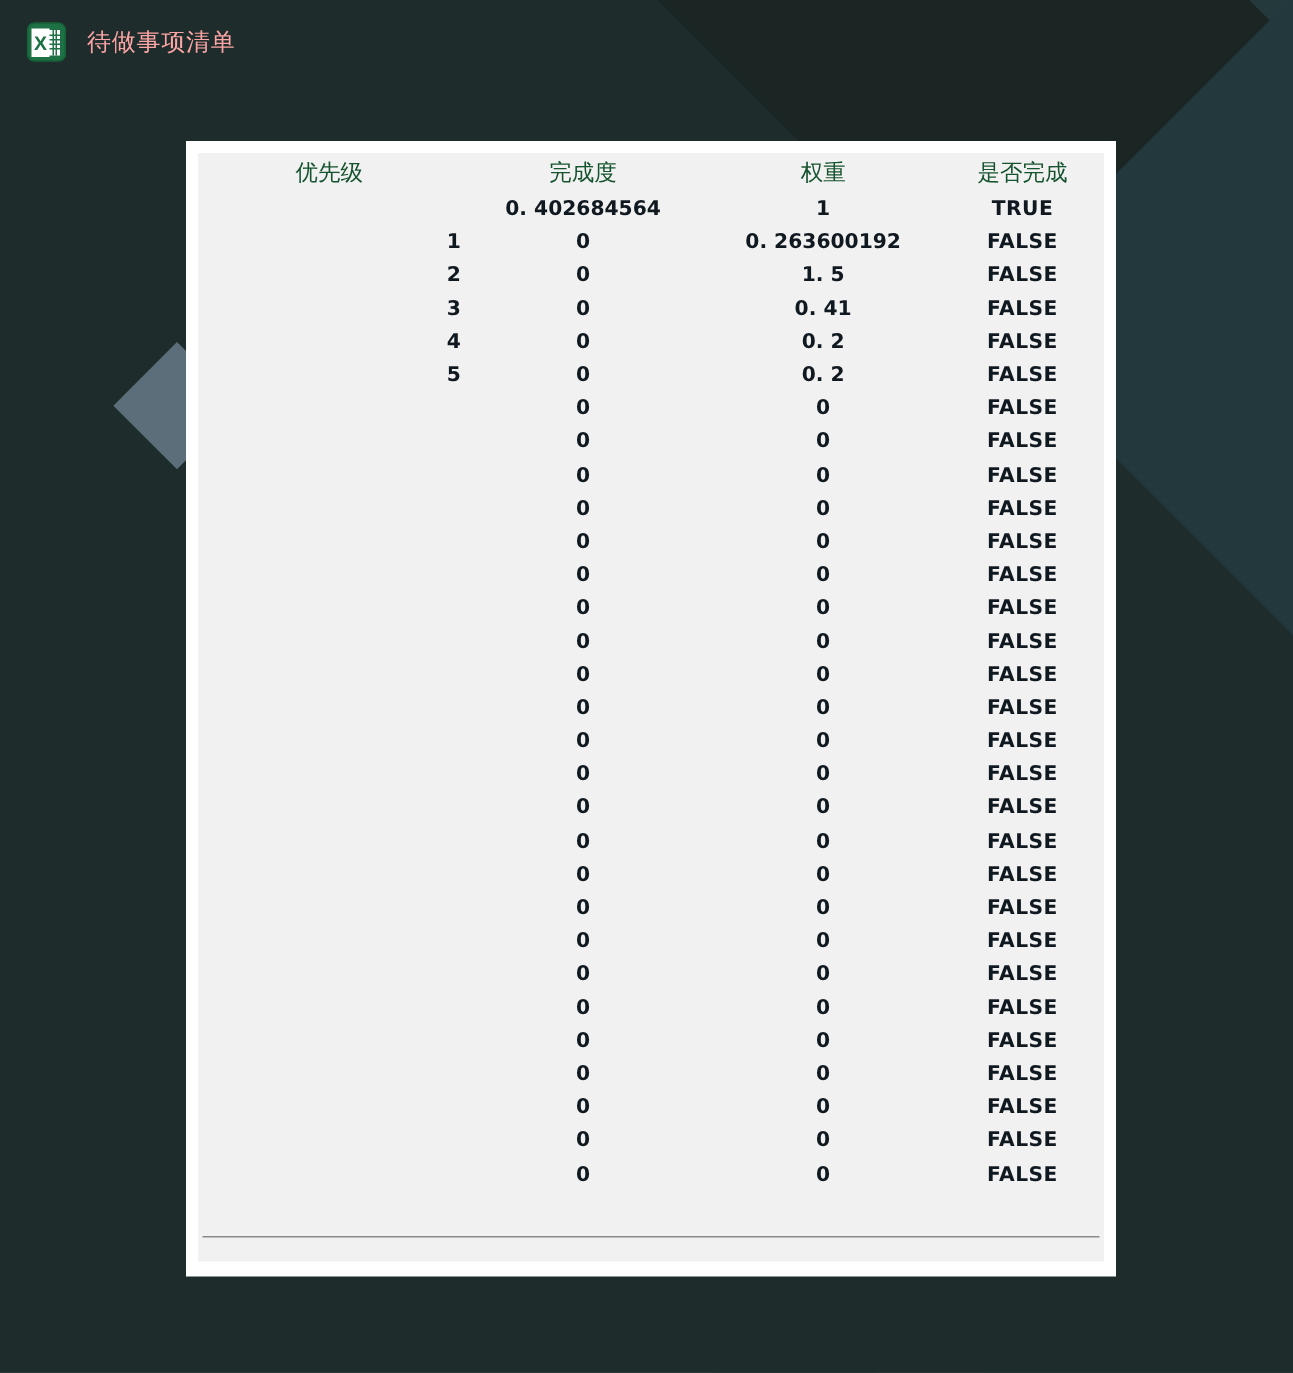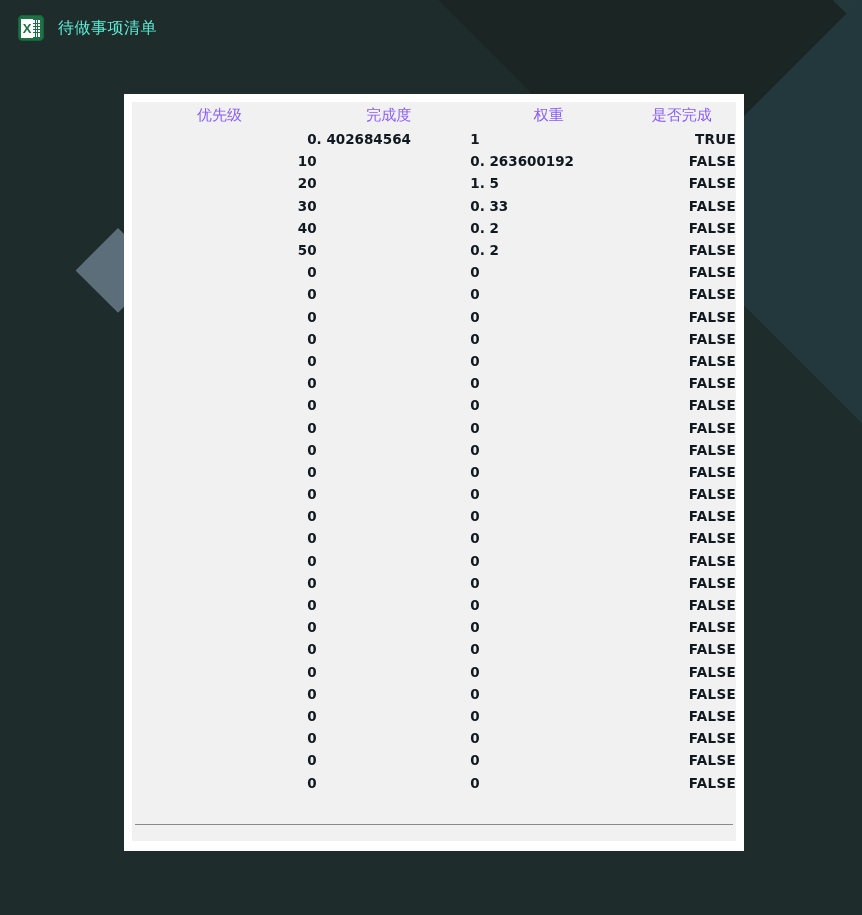--- a/index.html
+++ b/index.html
@@ -121,21 +121,21 @@
     background: #ffffff;
     color: #1e7145;
     font-family: "Liberation Sans", sans-serif;
     font-weight: bold;
     font-size: 13px;
     line-height: 19px;
     text-align: center;
   }
   #app-title {
     margin-left: 14px;
-    color: #5eead4;
+    color: #fca5a5;
     font-size: 16px;
     letter-spacing: 0.5px;
     font-family: "DejaVu Sans", "Liberation Sans", sans-serif;
     white-space: nowrap;
   }
 
   
   #card {
     position: absolute;
     left: 124px;
@@ -165,41 +165,41 @@
   table.grid col.c-pri  { width: 29%; }
   table.grid col.c-done { width: 27%; }
   table.grid col.c-wt   { width: 26%; }
   table.grid col.c-fin  { width: 18%; }
 
   table.grid th {
     font-size: 15px;
     font-weight: normal;
     text-align: center;
     padding: 4px 0 3px 0;
-    color: #8b5cf6;
+    color: #14532d;
     white-space: nowrap;
   }
   table.grid td {
     font-size: 13.5px;
     padding: 2.1px 0;
     height: 18px;
     white-space: nowrap;
     font-weight: bold;
     color: #101820;
   }
   td.num {
-    text-align: left;
+    text-align: center;
     padding-right: 26px;
   }
   td.pri {
     text-align: right;
     padding-right: 122px;
   }
   td.bool {
-    text-align: right;
+    text-align: center;
     letter-spacing: 0.3px;
   }
 
   #bottom-rule {
     position: absolute;
     left: 3px;
     right: 3px;
     bottom: 16px;
     height: 1px;
     background: #8a8a8a;
@@ -265,21 +265,21 @@
           </tr>
           <tr>
             <td class="pri">2</td>
             <td class="num">0</td>
             <td class="num">1. 5</td>
             <td class="bool">FALSE</td>
           </tr>
           <tr>
             <td class="pri">3</td>
             <td class="num">0</td>
-            <td class="num">0. 33</td>
+            <td class="num">0. 41</td>
             <td class="bool">FALSE</td>
           </tr>
           <tr>
             <td class="pri">4</td>
             <td class="num">0</td>
             <td class="num">0. 2</td>
             <td class="bool">FALSE</td>
           </tr>
           <tr>
             <td class="pri">5</td>

